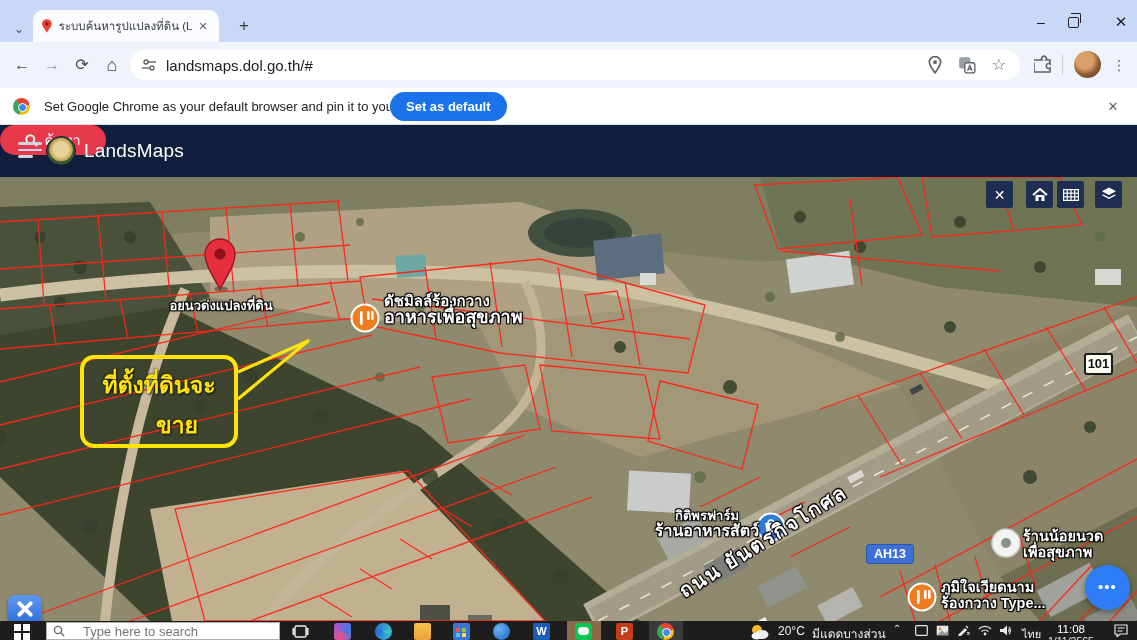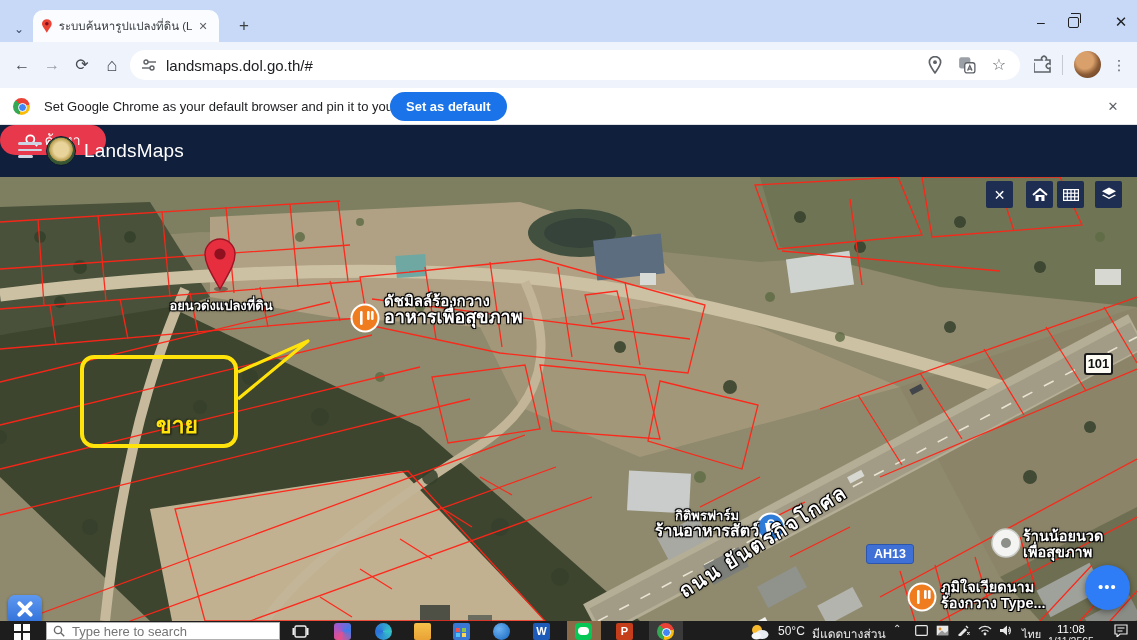--- a/index.html
+++ b/index.html
@@ -129,21 +129,21 @@
   #toolsbtn i { position:absolute; left:7px; top:12px; width:20px; height:4px;
     background:#fff; border-radius:2px; }
   #toolsbtn i:first-child { transform:rotate(45deg); }
   #toolsbtn i:last-child { transform:rotate(-45deg); }
 
   
   #taskbar { left:0; top:621px; width:1137px; height:19px; background:#1d1d1d; }
   #startbtn { left:0; top:0; width:46px; height:19px; }
   #startbtn .w { position:absolute; width:7px; height:7px; background:#fcfcfc; }
   #tsearch { left:46px; top:1px; width:234px; height:18px; background:#fff;
-    border:1px solid #b0b0b0; display:flex; align-items:center; padding:0 6px; gap:7px; }
+    border:1px solid #b0b0b0; display:flex; align-items:center; padding:0 6px; gap:18px; }
   #tsearch input { border:none; outline:none; font-size:13px; color:#4a4a4a;
     font-family:inherit; width:180px; background:transparent; }
   .tico { position:absolute; top:2px; width:17px; height:17px; border-radius:3px; }
   .tray { position:absolute; color:#efefef; font-size:11px; }
   #tb-time { left:1048px; top:2px; width:46px; text-align:center; color:#fff;
     font-size:11.5px; line-height:12px; }
   #tb-date { font-size:10.5px; color:#e8e8e8; }
   .appbg { position:absolute; top:0; width:34px; height:19px; }
 
   svg { display:block; }
@@ -382,20 +382,21 @@
       <g>
         <circle cx="922" cy="420" r="13.5" fill="#ef7d1f" stroke="#fff" stroke-width="2"></circle>
         <rect x="917" y="413" width="2.6" height="14" rx="1.2" fill="#fff"></rect>
         <rect x="924" y="413" width="2.6" height="9" rx="1.2" fill="#fff"></rect>
         <rect x="928" y="413" width="2.6" height="9" rx="1.2" fill="#fff"></rect>
       </g>
     </svg>
 
     
     <div id="annobox" class="abs"></div>
+    <div id="anno1" class="annotext">ที่ตั้งที่ดินจะ</div>
     <div id="anno2" class="annotext">ขาย</div>
 
     
     <div id="pinlabel" class="maplabel">อยนวด่งแปลงที่ดิน</div>
     <div id="lbl-dutchmill" class="maplabel">
       <div>ดัชมิลล์ร้องกวาง</div>
       <div style="font-size:18px">อาหารเพื่อสุขภาพ</div>
     </div>
     <div id="lbl-kitiporn" class="maplabel">
       <div>กิติพรฟาร์ม</div>
@@ -490,21 +491,21 @@
     <div class="tico" style="left:616px;background:#c43e1c;border-radius:2px;color:#fff;font-size:11px;font-weight:bold;text-align:center;line-height:17px">P</div>
     <div class="tico" style="left:657px">
         <div class="chromeball"></div>
       </div>
 
     <svg class="tico" style="left:750px;width:19px" viewBox="0 0 19 17">
       <circle cx="7" cy="7" r="5" fill="#f7b92e"></circle>
       <ellipse cx="12" cy="11.5" rx="6.5" ry="4.5" fill="#e8ecf0"></ellipse>
       <ellipse cx="6.5" cy="13" rx="5" ry="3.5" fill="#f4f6f8"></ellipse>
     </svg>
-    <div class="tray" style="left:778px;top:3px;font-size:12px">50°C</div>
+    <div class="tray" style="left:778px;top:3px;font-size:12px">20°C</div>
     <div class="tray" style="left:812px;top:3px;font-size:12px">มีแดดบางส่วน</div>
 
     <div class="tray" style="left:893px;top:2px;font-size:10px">⌃</div>
     <svg class="tray" style="left:915px;top:4px" width="13" height="11" viewBox="0 0 13 11">
       <rect x="0.7" y="0.7" width="11.6" height="9.6" rx="1" fill="none" stroke="#e8e8e8" stroke-width="1.2"></rect>
     </svg>
     <svg class="tray" style="left:936px;top:4px" width="13" height="11" viewBox="0 0 13 11">
       <rect x="0.7" y="0.7" width="11.6" height="9.6" fill="#e8e8e8"></rect>
       <circle cx="4" cy="4" r="1.4" fill="#e08c2a"></circle>
         <path d="M2,9 L6,5.5 L9,8 L12,6 V10 H2 Z" fill="#9a9a9a"></path>

